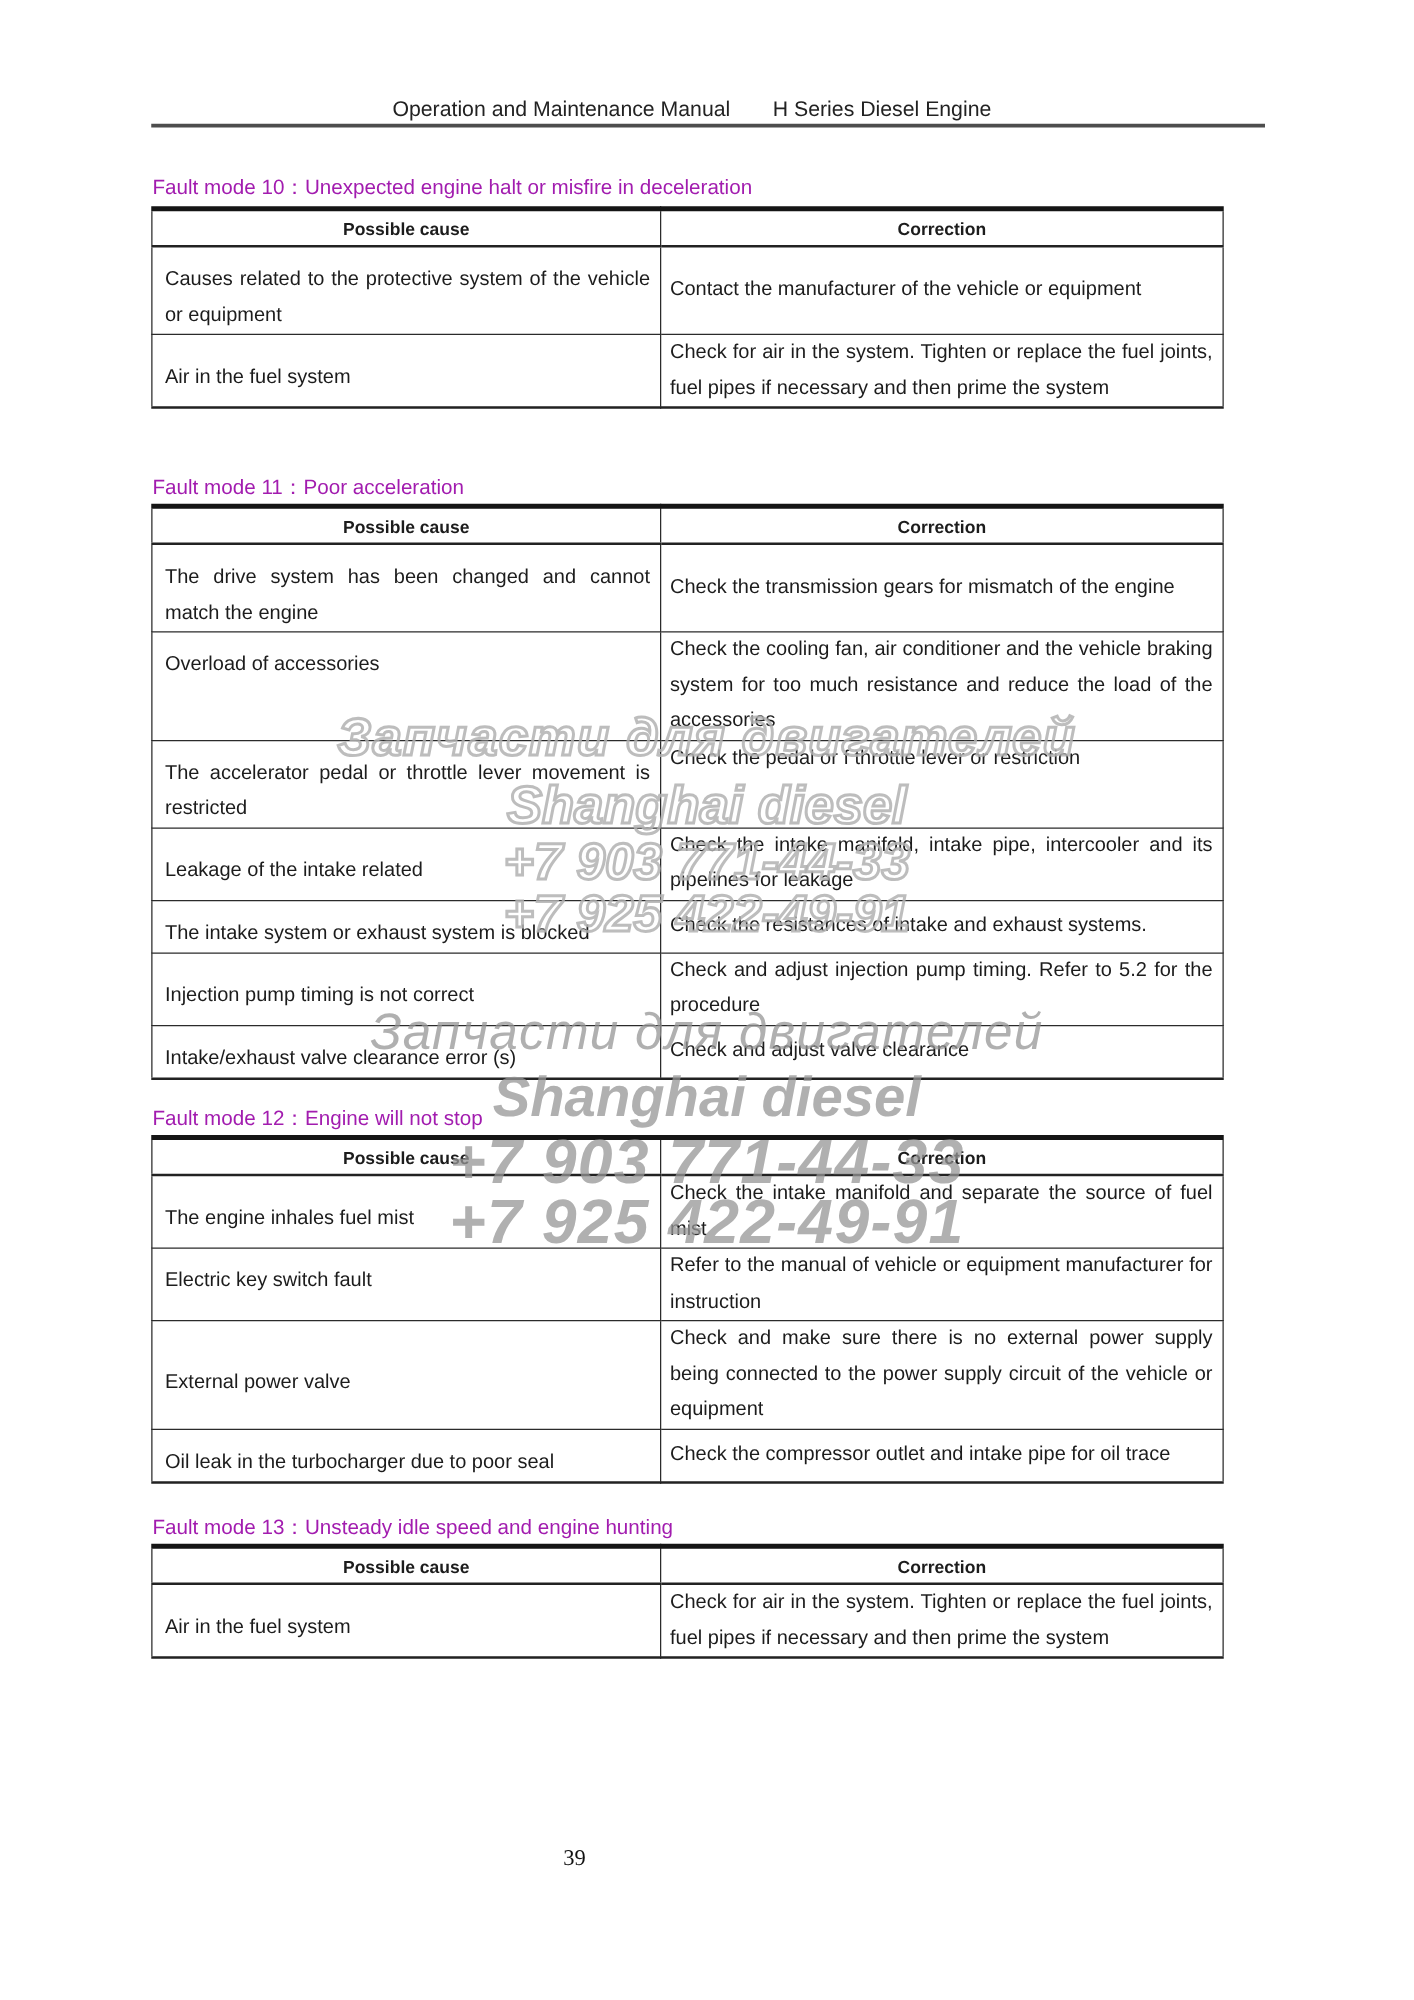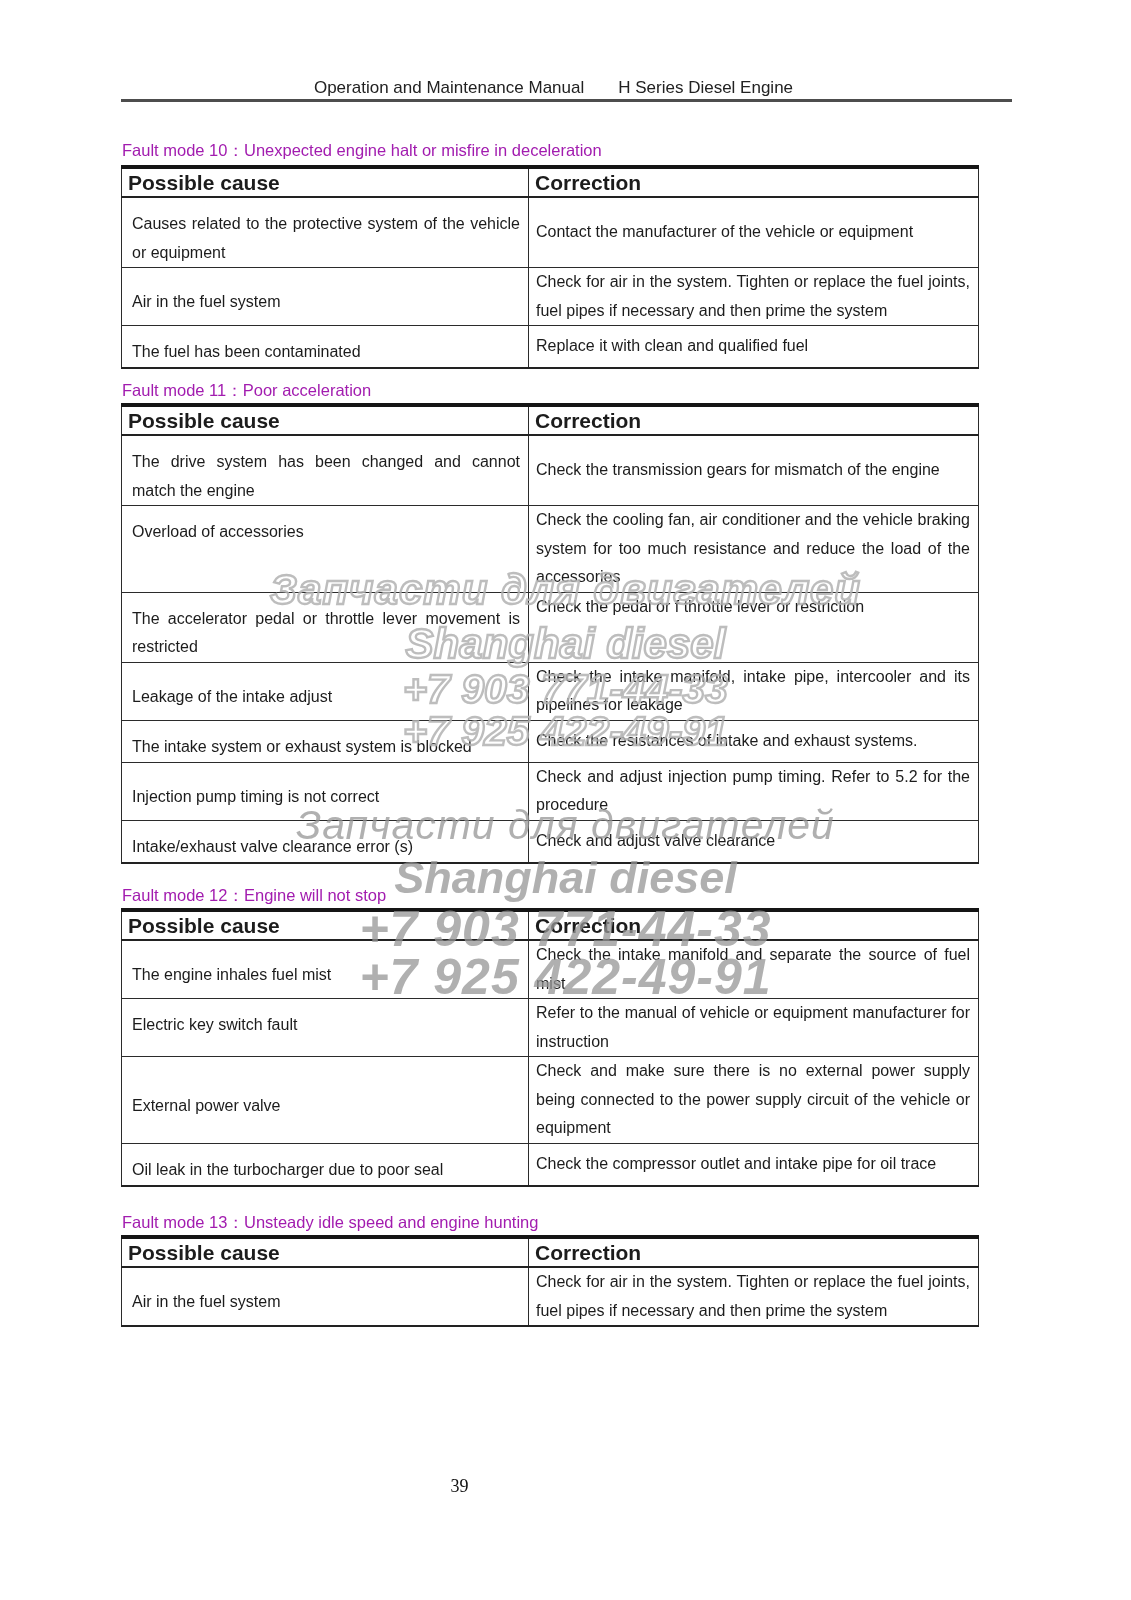--- a/index.html
+++ b/index.html
@@ -43,21 +43,21 @@
     border-left: 1px solid #2b2b2b;
     border-right: 1px solid #2b2b2b;
     font-size: 16px; color: #1c1c1c;
   }
   table.fault-table col.c1 { width: 407px; }
   table.fault-table col.c2 { width: 450px; }
   table.fault-table th {
     border: 1px solid #2b2b2b;
     border-bottom: 2px solid #222;
     height: 27px;
-    font-size: 21px; font-weight: bold; text-align: left;
+    font-size: 14px; font-weight: bold; text-align: center;
     padding: 0 6px;
     margin-top: 32px;
   }
   table.fault-table td {
     border: 1px solid #2b2b2b;
     vertical-align: middle;
     line-height: 28.5px;
     height: 29px;
     text-align: justify;
     padding: 12px 8px 0 10px;
@@ -123,24 +123,20 @@
     </thead>
     <tbody>
       <tr>
         <td>Causes related to the protective system of the vehicle or equipment</td>
         <td class="corr">Contact the manufacturer of the vehicle or equipment</td>
       </tr>
       <tr>
         <td>Air in the fuel system</td>
         <td class="corr">Check for air in the system. Tighten or replace the fuel joints, fuel pipes if necessary and then prime the system</td>
       </tr>
-      <tr>
-        <td>The fuel has been contaminated</td>
-        <td class="corr">Replace it with clean and qualified fuel</td>
-      </tr>
     </tbody>
   </table>
 
   <div class="fault-title" style="top:379px">Fault mode 11：Poor acceleration</div>
   <table class="fault-table" style="top:403px">
     <colgroup>
         <col class="c1">
         <col class="c2">
       </colgroup>
     <thead>
@@ -156,21 +152,21 @@
       </tr>
       <tr>
         <td class="vtop">Overload of accessories</td>
         <td class="corr">Check the cooling fan, air conditioner and the vehicle braking system for too much resistance and reduce the load of the accessories</td>
       </tr>
       <tr>
         <td>The accelerator pedal or throttle lever movement is restricted</td>
         <td class="corr vtop">Check the pedal or f throttle lever or restriction</td>
       </tr>
       <tr>
-        <td>Leakage of the intake adjust</td>
+        <td>Leakage of the intake related</td>
         <td class="corr">Check the intake manifold, intake pipe, intercooler and its pipelines for leakage</td>
       </tr>
       <tr>
         <td>The intake system or exhaust system is blocked</td>
         <td class="corr">Check the resistances of intake and exhaust systems.</td>
       </tr>
       <tr>
         <td>Injection pump timing is not correct</td>
         <td class="corr">Check and adjust injection pump timing. Refer to 5.2 for the procedure</td>
       </tr>

